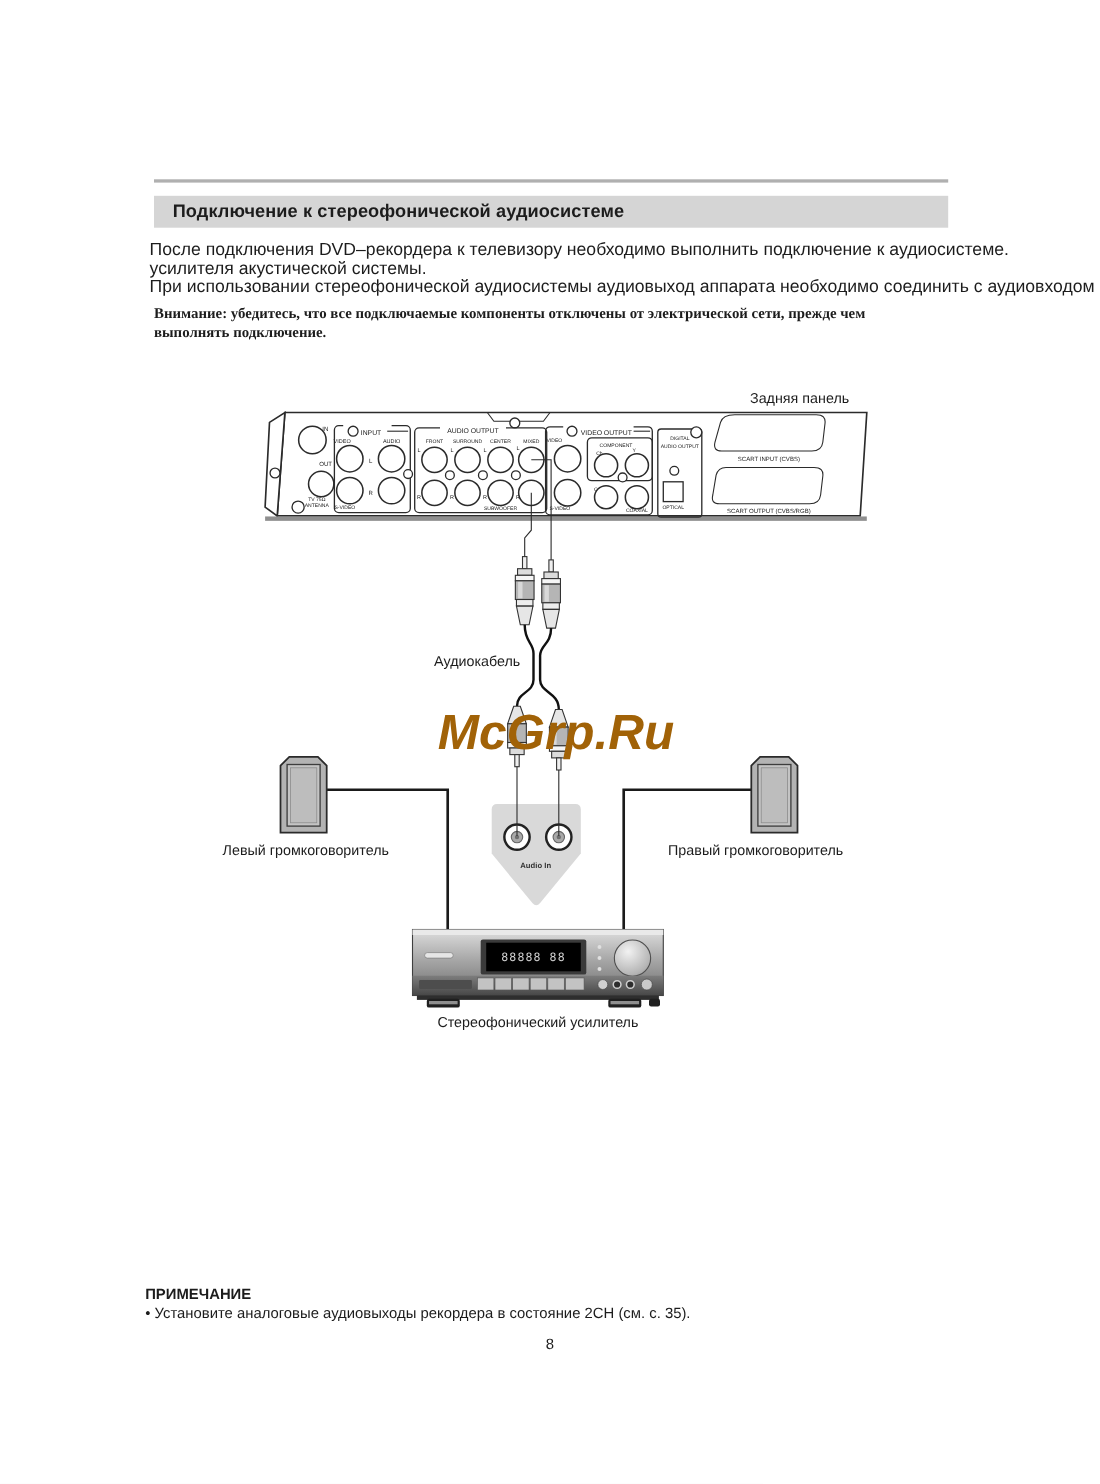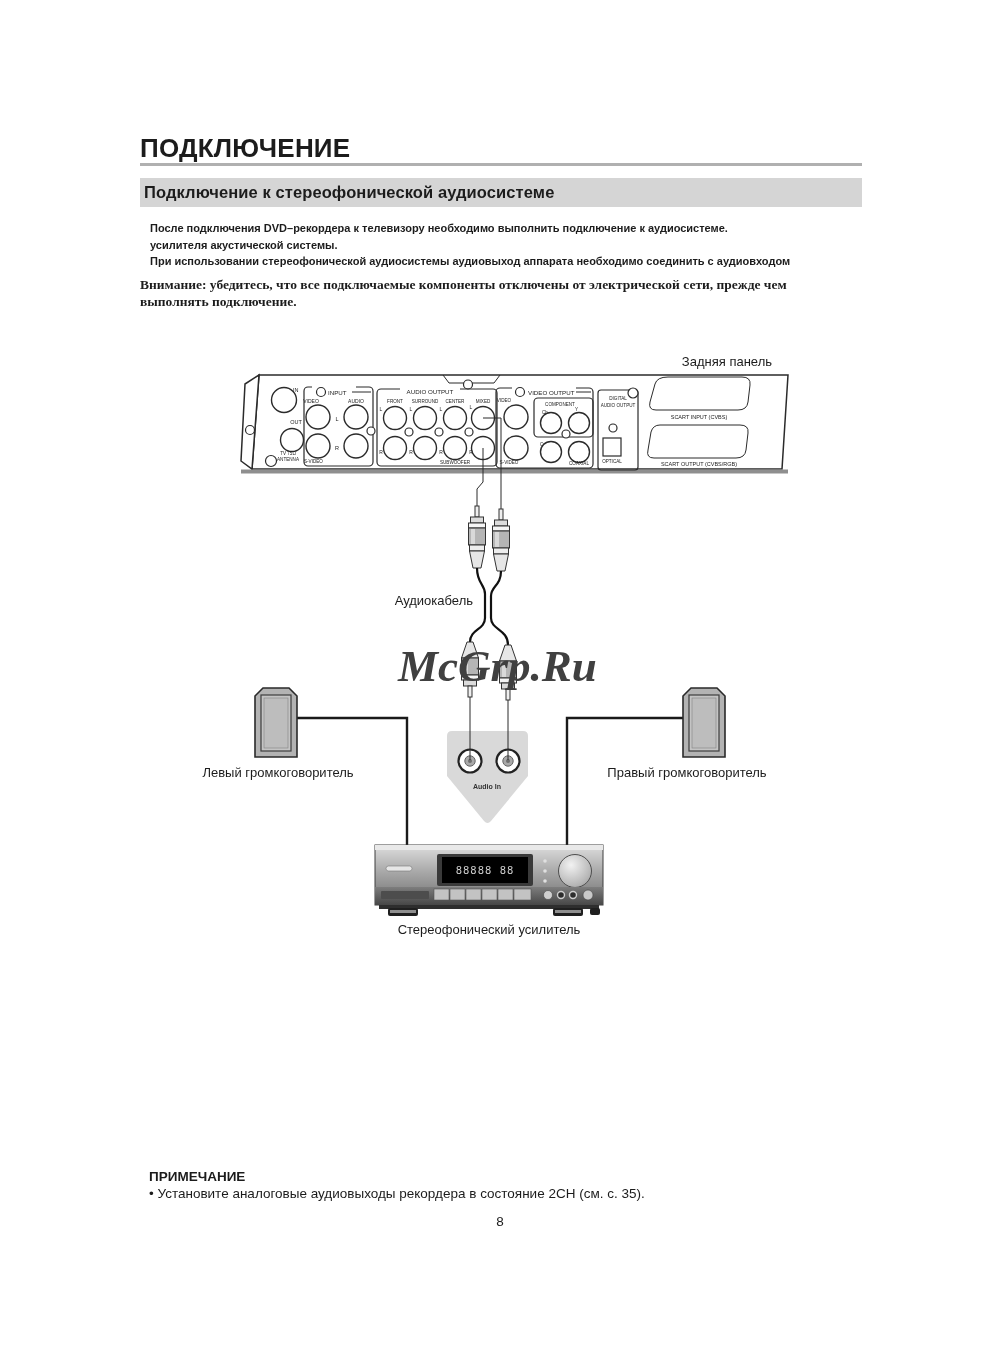--- a/index.html
+++ b/index.html
@@ -2,29 +2,29 @@
 <html><head>
 <meta charset="utf-8">
 <style>
   html,body { margin:0; padding:0; background:#e9e9e9; }
   .page { position:relative; width:1000px; height:1349px; margin:0 auto; background:#ffffff;
           font-family:"Liberation Sans", sans-serif; color:#1c1c1c; overflow:hidden; }
   .title { position:absolute; left:140px; top:133px; font-size:26px; font-weight:bold; letter-spacing:0.2px; }
   .rule  { position:absolute; left:140px; top:163px; width:722px; height:3px; background:#b0b0b0; }
   .banner{ position:absolute; left:140px; top:178px; width:722px; height:29px; background:#d5d5d5;
            display:flex; align-items:center; }
-  .banner span { font-size:16.5px; font-weight:bold; padding-left:4px; letter-spacing:0.1px; }
-  .intro { position:absolute; left:150px; top:220px; font-size:11px; line-height:16.5px;font-weight:bold; }
+  .banner span { font-size:16.5px; font-weight:bold; padding-left:17px; letter-spacing:0.1px; }
+  .intro { position:absolute; left:136px; top:220px; font-size:16px; line-height:16.5px; }
   .warning { position:absolute; left:140px; top:277px; font-size:13.5px; line-height:16.5px; font-weight:bold;font-family:Liberation Serif, serif; }
-  .note  { position:absolute; left:149px; top:1168px; font-size:13.5px; line-height:17px; }
+  .note  { position:absolute; left:132px; top:1168px; font-size:13.5px; line-height:17px; }
   .note .hdr { font-weight:bold; }
   .pagenum { position:absolute; left:0; top:1214px; width:1000px; text-align:center; font-size:13.5px; }
   .watermark { position:absolute; left:398px; top:640px; z-index:5;
-               font-family:Liberation Serif, serif; font-style:italic; font-weight:bold;
-               font-size:45px; color:#404040; }
+               font-family:Liberation Sans, sans-serif; font-style:italic; font-weight:bold;
+               font-size:45px; color:#a16207; }
   svg.diagram { position:absolute; left:0; top:0; z-index:2; }
   
   .lbl  { font-family:"Liberation Sans",sans-serif; font-size:13px; fill:#1c1c1c; }
   .t45  { font-family:"Liberation Sans",sans-serif; font-size:4.6px; fill:#222; }
   .t5   { font-family:"Liberation Sans",sans-serif; font-size:5px;   fill:#222; }
   .t55  { font-family:"Liberation Sans",sans-serif; font-size:5.5px; fill:#222; }
   .t6   { font-family:"Liberation Sans",sans-serif; font-size:6.2px; fill:#222; }
   .jack { fill:#fff; stroke:#2b2b2b; stroke-width:1.4; }
   .screw{ fill:#fff; stroke:#2b2b2b; stroke-width:1.2; }
   .box  { fill:none; stroke:#2b2b2b; stroke-width:1.2; }
@@ -32,21 +32,20 @@
   .wire { fill:none; stroke:#1a1a1a; stroke-width:2.4; }
   .cab  { fill:none; stroke:#111; stroke-width:2.2; }
   .plug { stroke:#333; stroke-width:1; }
   .mask { fill:#fff; stroke:none; }
 </style>
 </head>
 <body>
 
 <div class="page">
 
-  <div class="title">ПОДКЛЮЧЕНИЕ</div>
   <div class="rule"></div>
   <div class="banner">
     <span>Подключение к стереофонической аудиосистеме</span>
   </div>
 
   <div class="intro">
     <div>После подключения DVD–рекордера к телевизору необходимо выполнить подключение к аудиосистеме.</div>
     <div>усилителя акустической системы.</div>
     <div>При использовании стереофонической аудиосистемы аудиовыход аппарата необходимо соединить с аудиовходом</div>
   </div>

